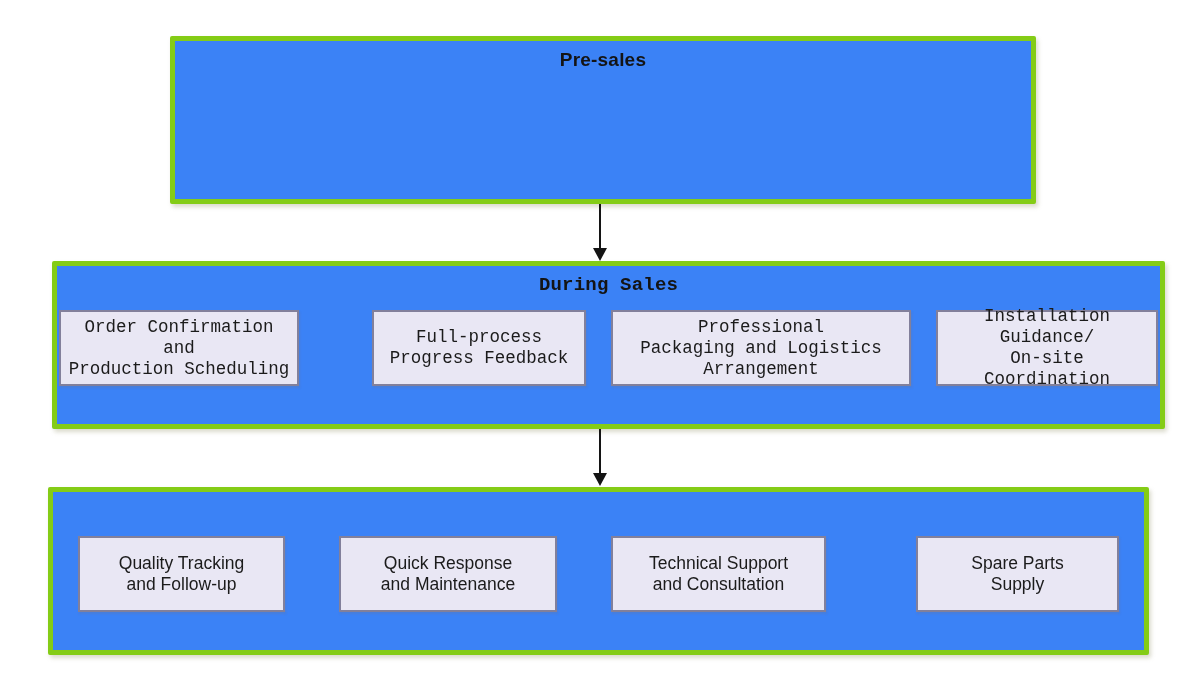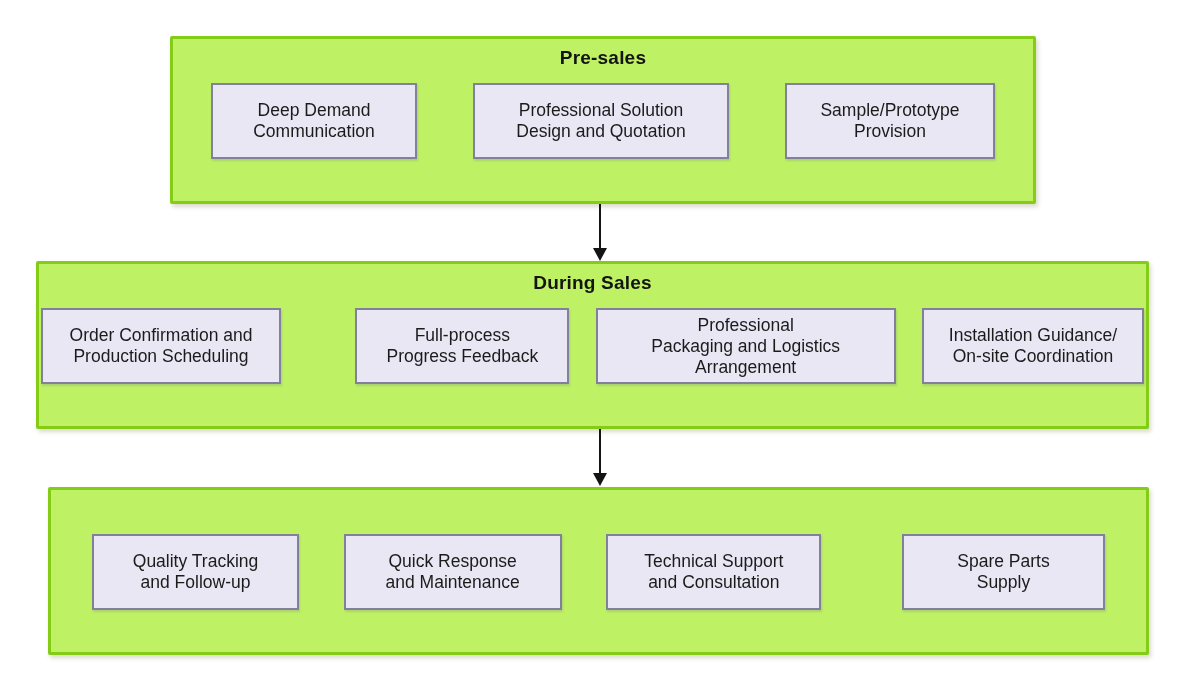--- a/index.html
+++ b/index.html
@@ -15,22 +15,22 @@
     position: relative;
     overflow: hidden;
   }
   .canvas {
     position: absolute;
     inset: 0;
   }
   .stage {
     position: absolute;
     box-sizing: border-box;
-    background: #bef264;
-    border: 3px solid #84cc16;
+    background: #3b82f6;
+    border: 5px solid #84cc16;
     border-radius: 2px;
     box-shadow: 2px 3px 4px rgba(150, 150, 110, 0.35);
   }
   .stage-title {
     margin: 8px 0 0 0;
     text-align: center;
     font-size: 19px;
     font-weight: 700;
     color: #141414;
     letter-spacing: 0.2px;
@@ -81,39 +81,25 @@
     border-top: 13px solid #141414;
   }
 </style>
 </head>
 <body>
 
 <div class="canvas">
 
   <section class="stage" style="left:170px; top:36px; width:866px; height:168px;">
     <h2 class="stage-title">Pre-sales</h2>
-    <div class="items" style="padding:0 38px;">
-      <div class="item" style="width:206px;">
-        <span class="item-label">Deep Demand
-Communication</span>
-      </div>
-      <div class="item" style="width:256px;">
-        <span class="item-label">Professional Solution
-Design and Quotation</span>
-      </div>
-      <div class="item" style="width:210px;">
-        <span class="item-label">Sample/Prototype
-Provision</span>
-      </div>
-    </div>
   </section>
 
   <div class="arrow" style="left:599px; top:204px; height:45px;"></div>
 
-  <section class="stage" style="left:36px; top:261px; width:1113px; height:168px;">
+  <section class="stage" style="left:52px; top:261px; width:1113px; height:168px;font-family:Liberation Mono, monospace;">
     <h2 class="stage-title">During Sales</h2>
     <div class="items" style="padding:0 2px;">
       <div class="item" style="width:240px;">
         <span class="item-label">Order Confirmation and
 Production Scheduling</span>
       </div>
       <div class="item" style="width:214px;margin-left:48px;">
         <span class="item-label">Full-process
 Progress Feedback</span>
       </div>
@@ -125,21 +111,21 @@
       <div class="item" style="width:222px;">
         <span class="item-label">Installation Guidance/
 On-site Coordination</span>
       </div>
     </div>
   </section>
 
   <div class="arrow" style="left:599px; top:429px; height:45px;"></div>
 
   <section class="stage" style="left:48px; top:487px; width:1101px; height:168px;">
-    <div class="items" style="padding:0 41px;">
+    <div class="items" style="padding:0 25px;">
       <div class="item" style="width:207px;">
         <span class="item-label">Quality Tracking
 and Follow-up</span>
       </div>
       <div class="item" style="width:218px;">
         <span class="item-label">Quick Response
 and Maintenance</span>
       </div>
       <div class="item" style="width:215px;">
         <span class="item-label">Technical Support

